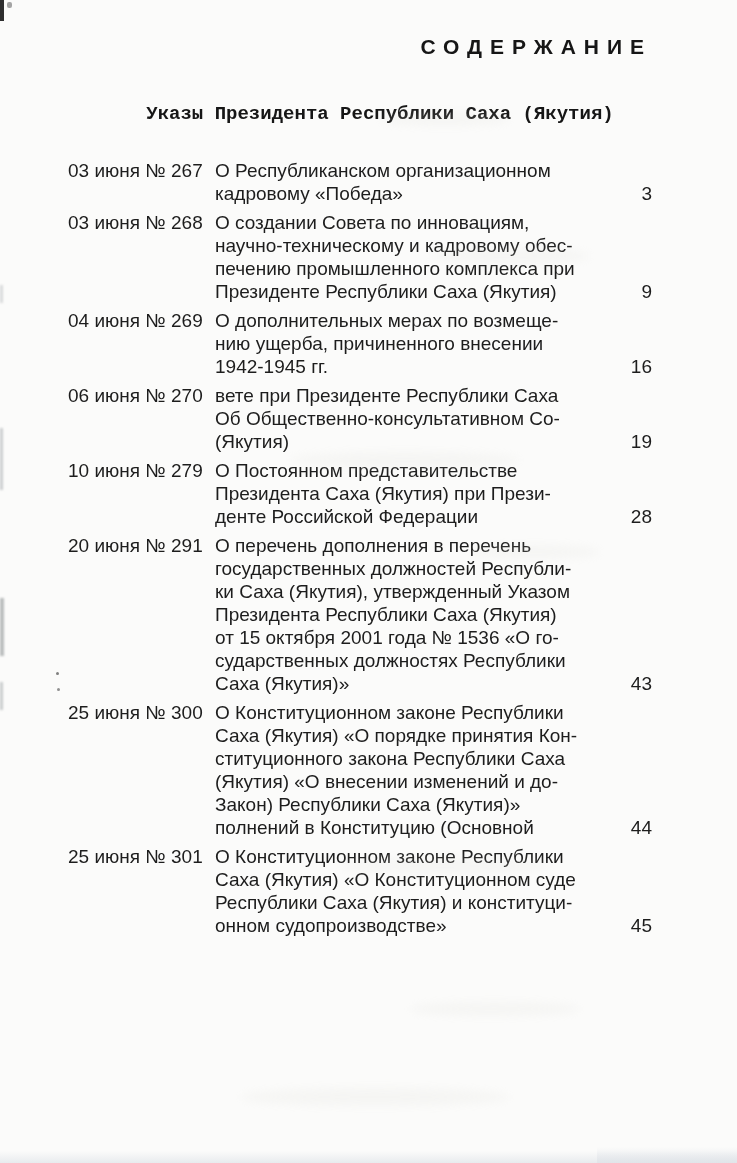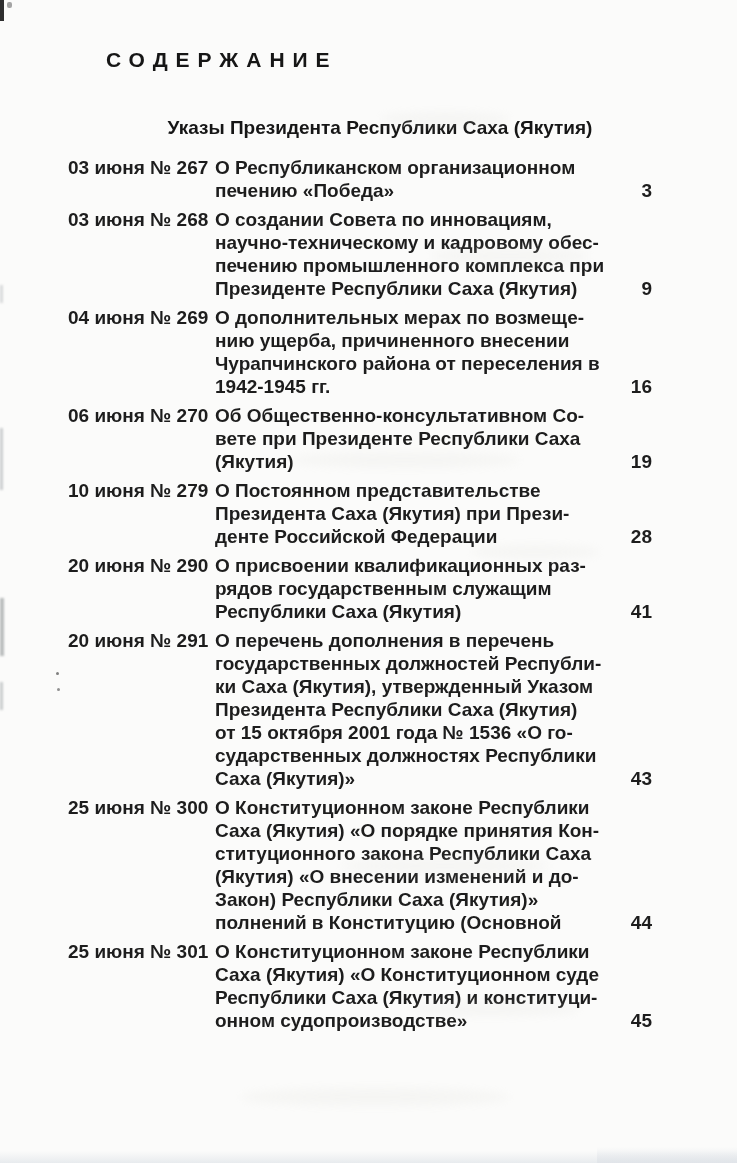--- a/index.html
+++ b/index.html
@@ -20,41 +20,41 @@
     width: 737px;
     height: 1163px;
   }
   .content {
     position: absolute;
     left: 68px;
     top: 0;
     width: 584px; 
   }
   .doc-title {
-    margin: 48px 0 0 0;
+    margin: 35px 0 0 0;
     padding-left: 38px;
-    text-align: left;
+    text-align: right;
     font-size: 21px;
     font-weight: bold;
     letter-spacing: 0.38em;
     color: #161616;
     line-height: 24px;
   }
   .section-heading {
     margin: 44px 0 0 0;
     padding-left: 40px;
     text-align: center;
     font-size: 19px;
     font-weight: bold;
     color: #161616;
     line-height: 23px;
+    font-family: Liberation Mono, monospace;
   }
   .entries {
-    margin-top: 17px;
-    font-weight: bold;
+    margin-top: 33px;
   }
   .entry {
     display: flex;
     align-items: flex-start;
     margin-bottom: 6px;
     font-size: 19px;
     line-height: 23px;
   }
   .entry .date {
     width: 147px;
@@ -117,76 +117,66 @@
     <h1 class="doc-title">СОДЕРЖАНИЕ</h1>
 
     <h2 class="section-heading">Указы Президента Республики Саха (Якутия)</h2>
 
     <div class="entries">
 
       <div class="entry">
         <div class="date">03 июня № 267</div>
         <div class="desc">
           <div class="line">О Республиканском организационном</div>
-          <div class="line">печению «Победа»</div>
+          <div class="line">кадровому «Победа»</div>
         </div>
         <div class="pagenum">3</div>
       </div>
 
       <div class="entry">
         <div class="date">03 июня № 268</div>
         <div class="desc">
           <div class="line">О создании Совета по инновациям,</div>
           <div class="line">научно-техническому и кадровому обес-</div>
           <div class="line">печению промышленного комплекса при</div>
           <div class="line">Президенте Республики Саха (Якутия)</div>
         </div>
         <div class="pagenum">9</div>
       </div>
 
       <div class="entry">
         <div class="date">04 июня № 269</div>
         <div class="desc">
           <div class="line">О дополнительных мерах по возмеще-</div>
           <div class="line">нию ущерба, причиненного внесении</div>
-          <div class="line">Чурапчинского района от переселения в</div>
           <div class="line">1942-1945 гг.</div>
         </div>
         <div class="pagenum">16</div>
       </div>
 
       <div class="entry">
         <div class="date">06 июня № 270</div>
         <div class="desc">
+          <div class="line">вете при Президенте Республики Саха</div>
           <div class="line">Об Общественно-консультативном Со-</div>
-          <div class="line">вете при Президенте Республики Саха</div>
           <div class="line">(Якутия)</div>
         </div>
         <div class="pagenum">19</div>
       </div>
 
       <div class="entry">
         <div class="date">10 июня № 279</div>
         <div class="desc">
           <div class="line">О Постоянном представительстве</div>
           <div class="line">Президента Саха (Якутия) при Прези-</div>
           <div class="line">денте Российской Федерации</div>
         </div>
         <div class="pagenum">28</div>
       </div>
 
-      <div class="entry">
-        <div class="date">20 июня № 290</div>
-        <div class="desc">
-          <div class="line">О присвоении квалификационных раз-</div>
-          <div class="line">рядов государственным служащим</div>
-          <div class="line">Республики Саха (Якутия)</div>
-        </div>
-        <div class="pagenum">41</div>
-      </div>
 
       <div class="entry">
         <div class="date">20 июня № 291</div>
         <div class="desc">
           <div class="line">О перечень дополнения в перечень</div>
           <div class="line">государственных должностей Республи-</div>
           <div class="line">ки Саха (Якутия), утвержденный Указом</div>
           <div class="line">Президента Республики Саха (Якутия)</div>
           <div class="line">от 15 октября 2001 года № 1536 «О го-</div>
           <div class="line">сударственных должностях Республики</div>

